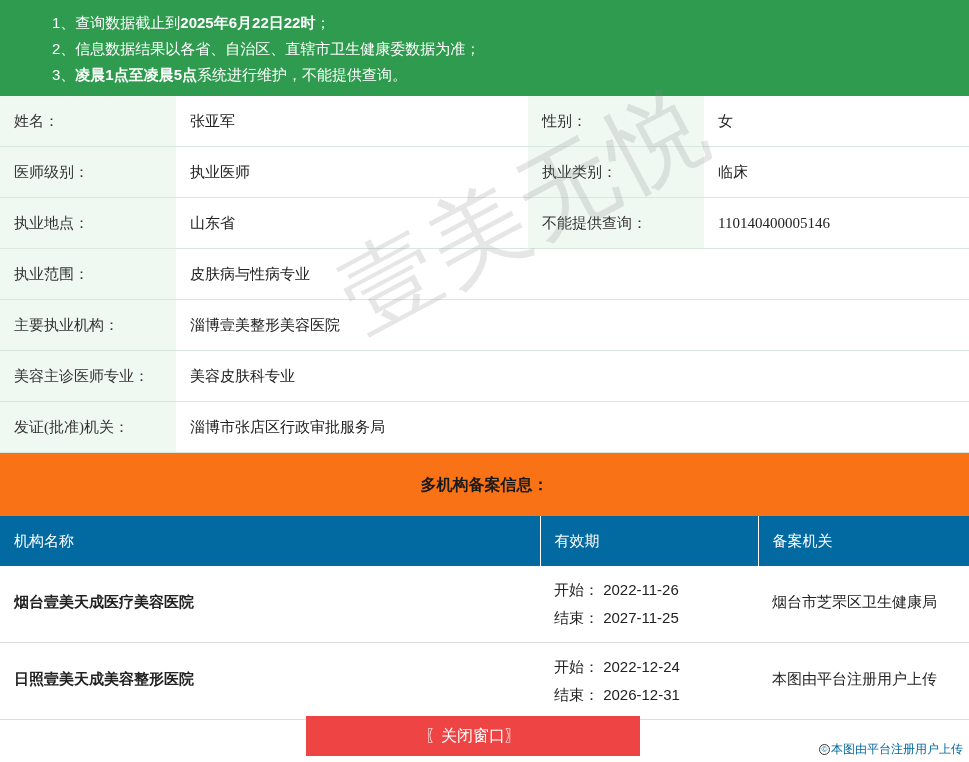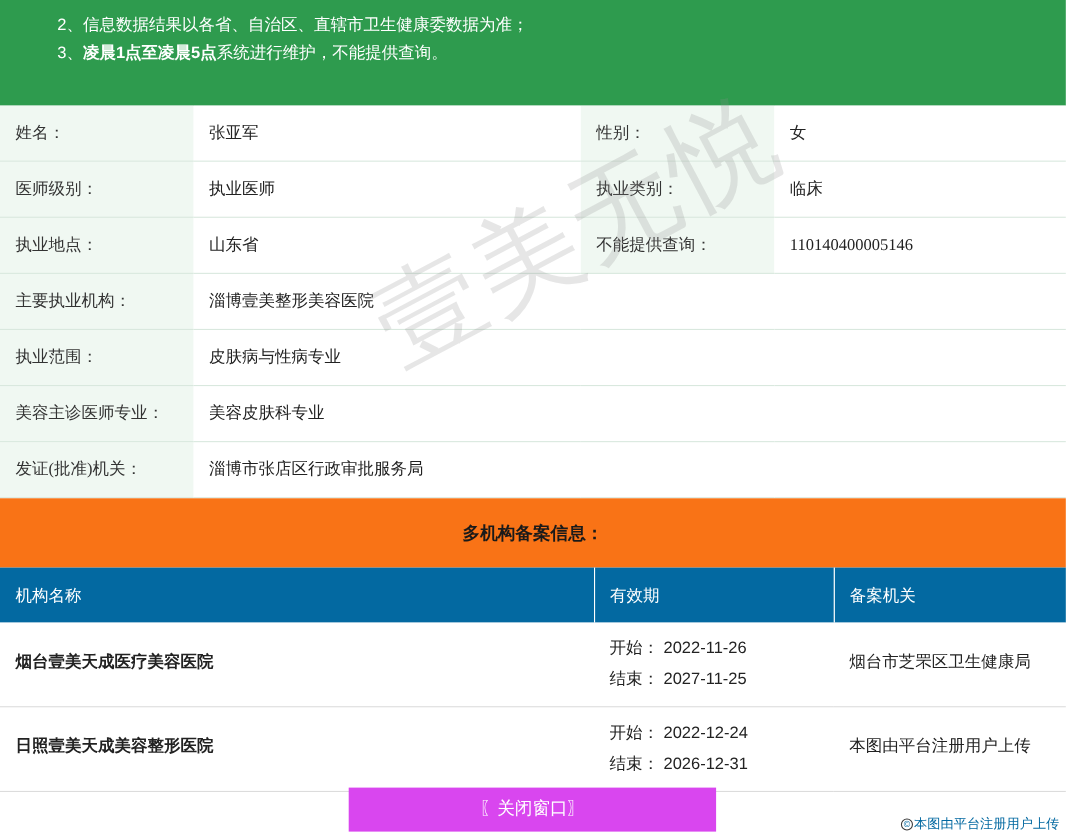--- a/index.html
+++ b/index.html
@@ -126,25 +126,25 @@
   
   .footer {
     position: absolute;
     left: 0;
     bottom: 0;
     width: 969px;
     height: 46px;
   }
   .close-btn {
     position: absolute;
-    left: 317px;
+    left: 306px;
     top: 0;
     width: 334px;
     height: 40px;
-    background: #d946ef;
+    background: #ef4444;
     color: #ffffff;
     border: none;
     font-size: 16px;
     font-family: "Liberation Sans", sans-serif;
     cursor: pointer;
     line-height: 40px;
     text-align: center;
     padding: 0;
   }
   .copyright {
@@ -168,20 +168,23 @@
     margin-right: 1px;
   }
 </style>
 </head>
 <body>
 
 <div id="page">
 
   <div class="notice">
     <div class="notice-line">
+      <span>1、查询数据截止到</span><span class="em">2025年6月22日22时</span><span>；</span>
+    </div>
+    <div class="notice-line">
       <span>2、信息数据结果以各省、自治区、直辖市卫生健康委数据为准；</span>
     </div>
     <div class="notice-line">
       <span>3、</span><span class="em">凌晨1点至凌晨5点</span><span>系统进行维护，不能提供查询。</span>
     </div>
   </div>
 
   <table class="info-table">
     <colgroup>
       <col class="col-a-label">
@@ -202,26 +205,26 @@
         <td class="label">执业类别：</td>
         <td class="value">临床</td>
       </tr>
       <tr>
         <td class="label">执业地点：</td>
         <td class="value">山东省</td>
         <td class="label">不能提供查询：</td>
         <td class="value">110140400005146</td>
       </tr>
       <tr>
+        <td class="label">执业范围：</td>
+        <td class="value" colspan="3">皮肤病与性病专业</td>
+      </tr>
+      <tr>
         <td class="label">主要执业机构：</td>
         <td class="value" colspan="3">淄博壹美整形美容医院</td>
-      </tr>
-      <tr>
-        <td class="label">执业范围：</td>
-        <td class="value" colspan="3">皮肤病与性病专业</td>
       </tr>
       <tr>
         <td class="label">美容主诊医师专业：</td>
         <td class="value" colspan="3">美容皮肤科专业</td>
       </tr>
       <tr>
         <td class="label">发证(批准)机关：</td>
         <td class="value" colspan="3">淄博市张店区行政审批服务局</td>
       </tr>
     </tbody>

